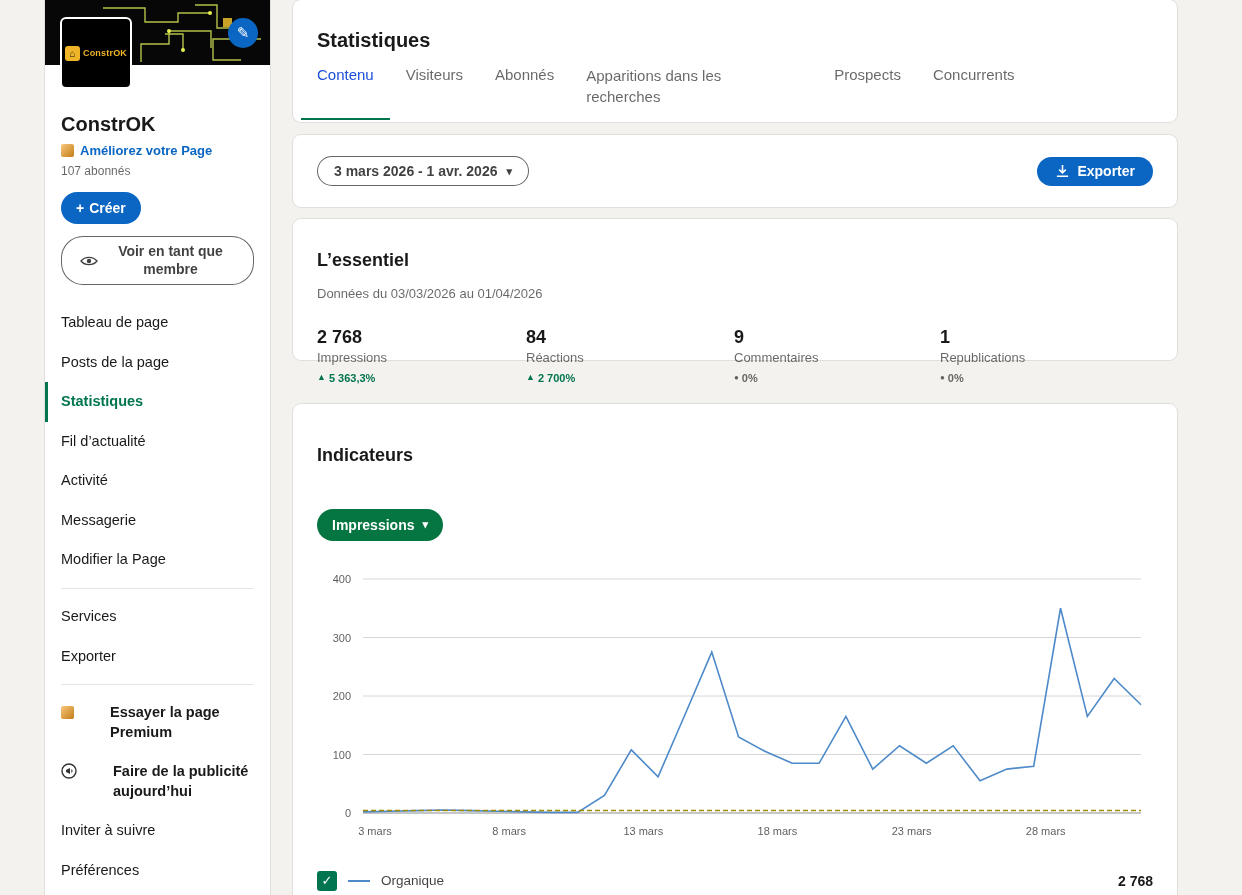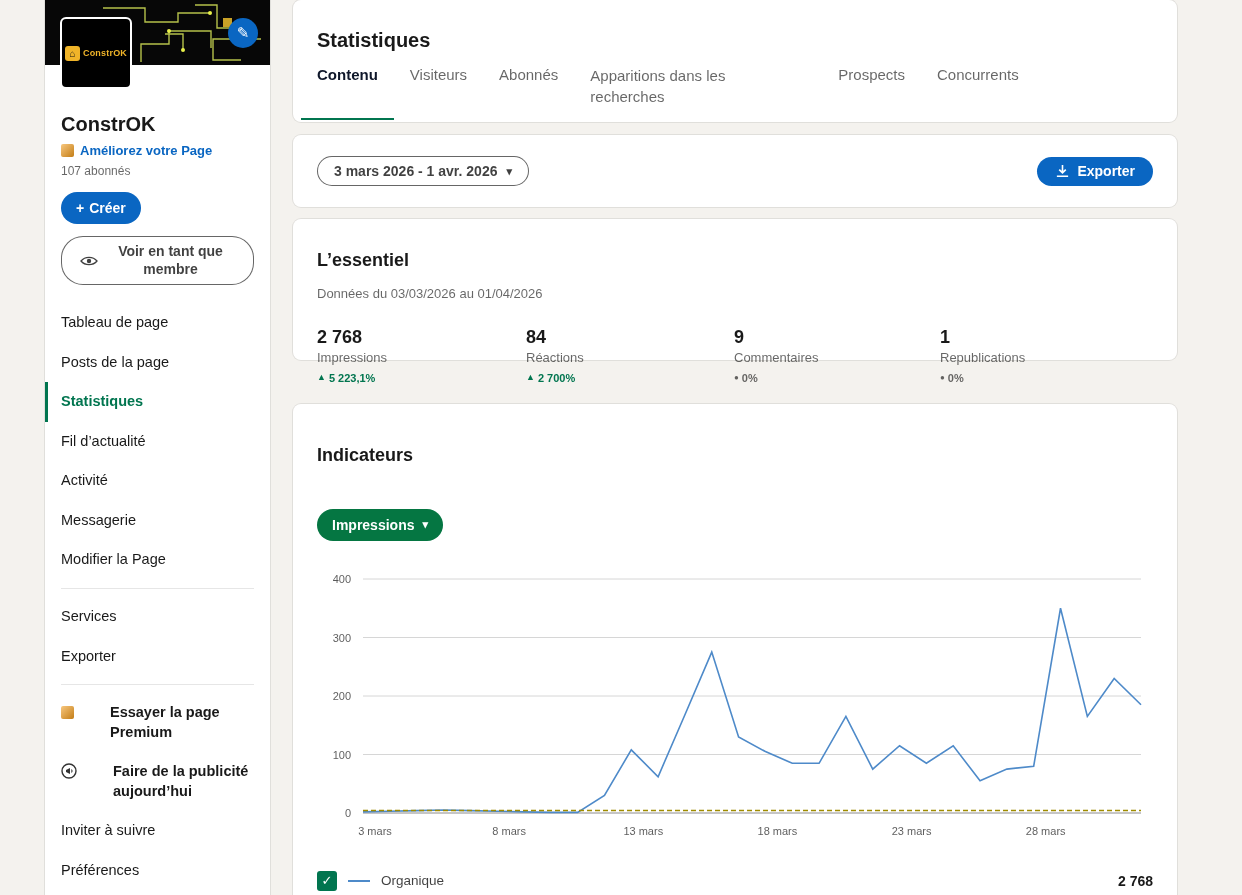--- a/index.html
+++ b/index.html
@@ -33,21 +33,21 @@
 
   
   .main{position:absolute;left:293px;top:0;width:884px;}
   .card{position:absolute;left:0;width:884px;background:#fff;border-radius:8px;box-shadow:0 0 0 1px rgba(0,0,0,.08);box-sizing:border-box;}
   .card-tabs{top:0;height:122px;padding:16px 24px 0;}
   .card-title{font-size:20px;font-weight:700;}
   .tabs{display:flex;margin:14px 0 0 -16px;align-items:stretch;}
   .tab{padding:0 16px 0;font-size:15px;color:rgba(0,0,0,.6);cursor:pointer;display:flex;align-items:flex-start;padding-bottom:13px;white-space:nowrap;}
   .tab.wrap{white-space:normal;width:160px;line-height:1.35;}
   .tab.gap-left{margin-left:56px;}
-  .tab.active{color:#0f172a;font-weight:700;border-bottom:2px solid #01754f;padding-bottom:11px;}
+  .tab.active{color:#1d4ed8;font-weight:400;border-bottom:2px solid #01754f;padding-bottom:11px;}
 
   .card-filter{top:135px;height:72px;display:flex;align-items:center;justify-content:space-between;padding:0 24px;}
   .date-pill{display:inline-flex;align-items:center;gap:9px;border:1px solid rgba(0,0,0,.6);border-radius:18px;padding:6px 16px;font-size:14px;font-weight:600;color:rgba(0,0,0,.75);background:#fff;cursor:pointer;font-family:inherit;}
   .caret{font-size:11px;line-height:1;}
   .export-btn{display:inline-flex;align-items:center;gap:7px;background:#0a66c2;color:#fff;border:none;border-radius:18px;height:29px;padding:0 18px;font-size:14px;font-weight:600;cursor:pointer;font-family:inherit;}
 
   .card-essentiel{top:219px;height:141px;padding:16px 24px;}
   .sec-title{font-size:18px;font-weight:700;}
   .sec-sub{margin-top:3px;font-size:13px;color:rgba(0,0,0,.6);}
   .metrics{display:grid;grid-template-columns:209px 208px 206px 1fr;margin-top:26px;}
@@ -181,21 +181,21 @@
 
     <section class="card card-essentiel">
       <h2 class="sec-title">L’essentiel</h2>
       <div class="sec-sub">Données du 03/03/2026 au 01/04/2026</div>
       <div class="metrics">
         <div class="metric">
           <div class="metric-value">2 768</div>
           <div class="metric-label">Impressions</div>
           <div class="metric-delta up">
             <span class="tri">▲</span>
-            <span>5 223,1%</span>
+            <span>5 363,3%</span>
           </div>
         </div>
         <div class="metric">
           <div class="metric-value">84</div>
           <div class="metric-label">Réactions</div>
           <div class="metric-delta up">
             <span class="tri">▲</span>
             <span>2 700%</span>
           </div>
         </div>

